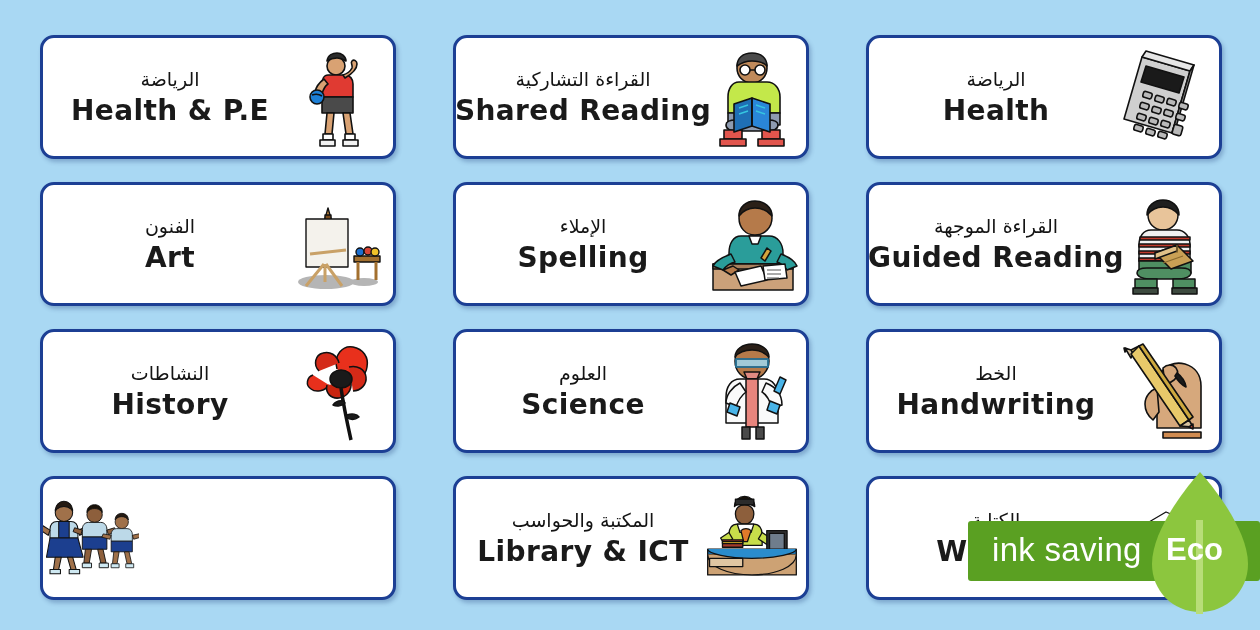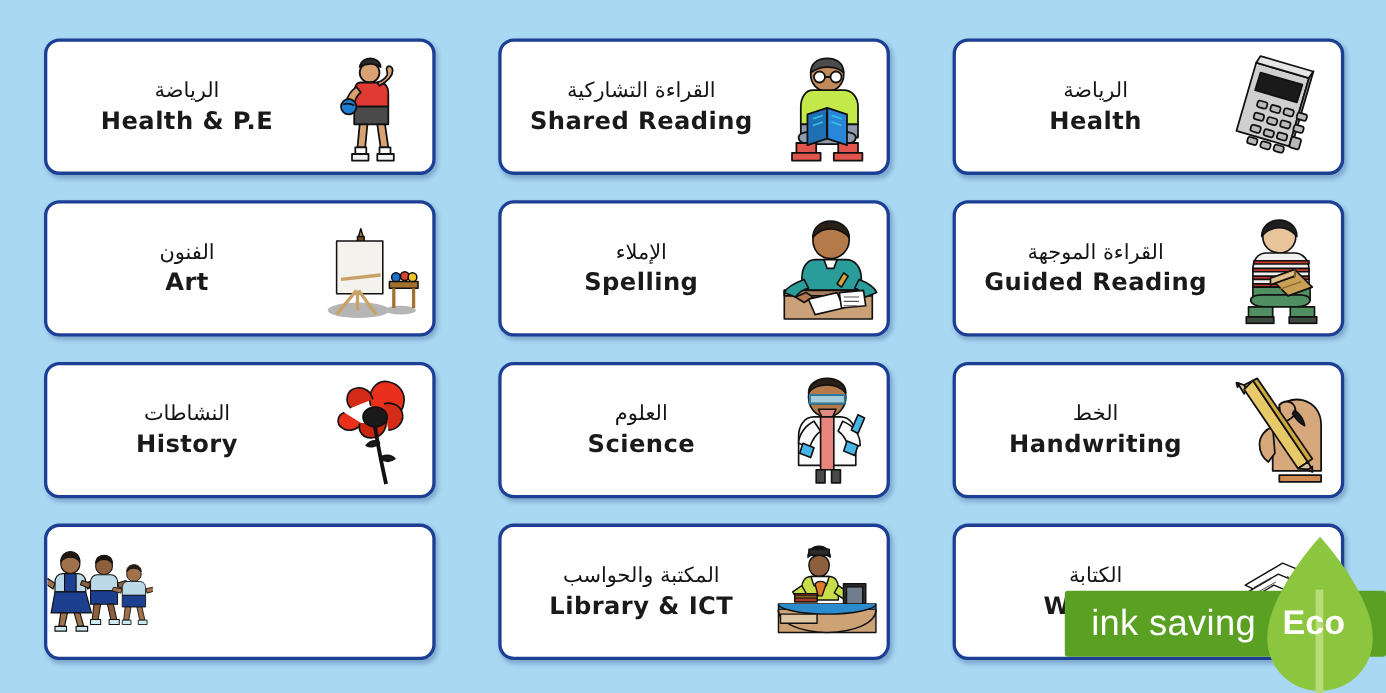--- a/index.html
+++ b/index.html
@@ -62,21 +62,21 @@
     unicode-bidi: isolate;
     font-size: 19px;
     color: #141414;
     line-height: 1.1;
     margin-bottom: 6px;
     white-space: nowrap;
   }
 
   .label-en {
     font-family: "DejaVu Sans", "Liberation Sans", sans-serif;
-    font-size: 22px;
+    font-size: 28px;
     font-weight: bold;
     color: #1a1a1a;
     letter-spacing: 0.4px;
     line-height: 1.05;
     white-space: nowrap;
   }
 
   .card-art {
     flex: 0 0 96px;
     width: 96px;
@@ -87,21 +87,21 @@
   }
 
   .card-art svg {
     display: block;
   }
 
   
   .eco-watermark {
     position: absolute;
     right: 0;
-    bottom: 0;
+    bottom: 16px;
     width: 300px;
     height: 150px;
     pointer-events: none;
   }
   .eco-bar {
     position: absolute;
     left: 8px;
     top: 57px;
     width: 292px;
     height: 60px;

